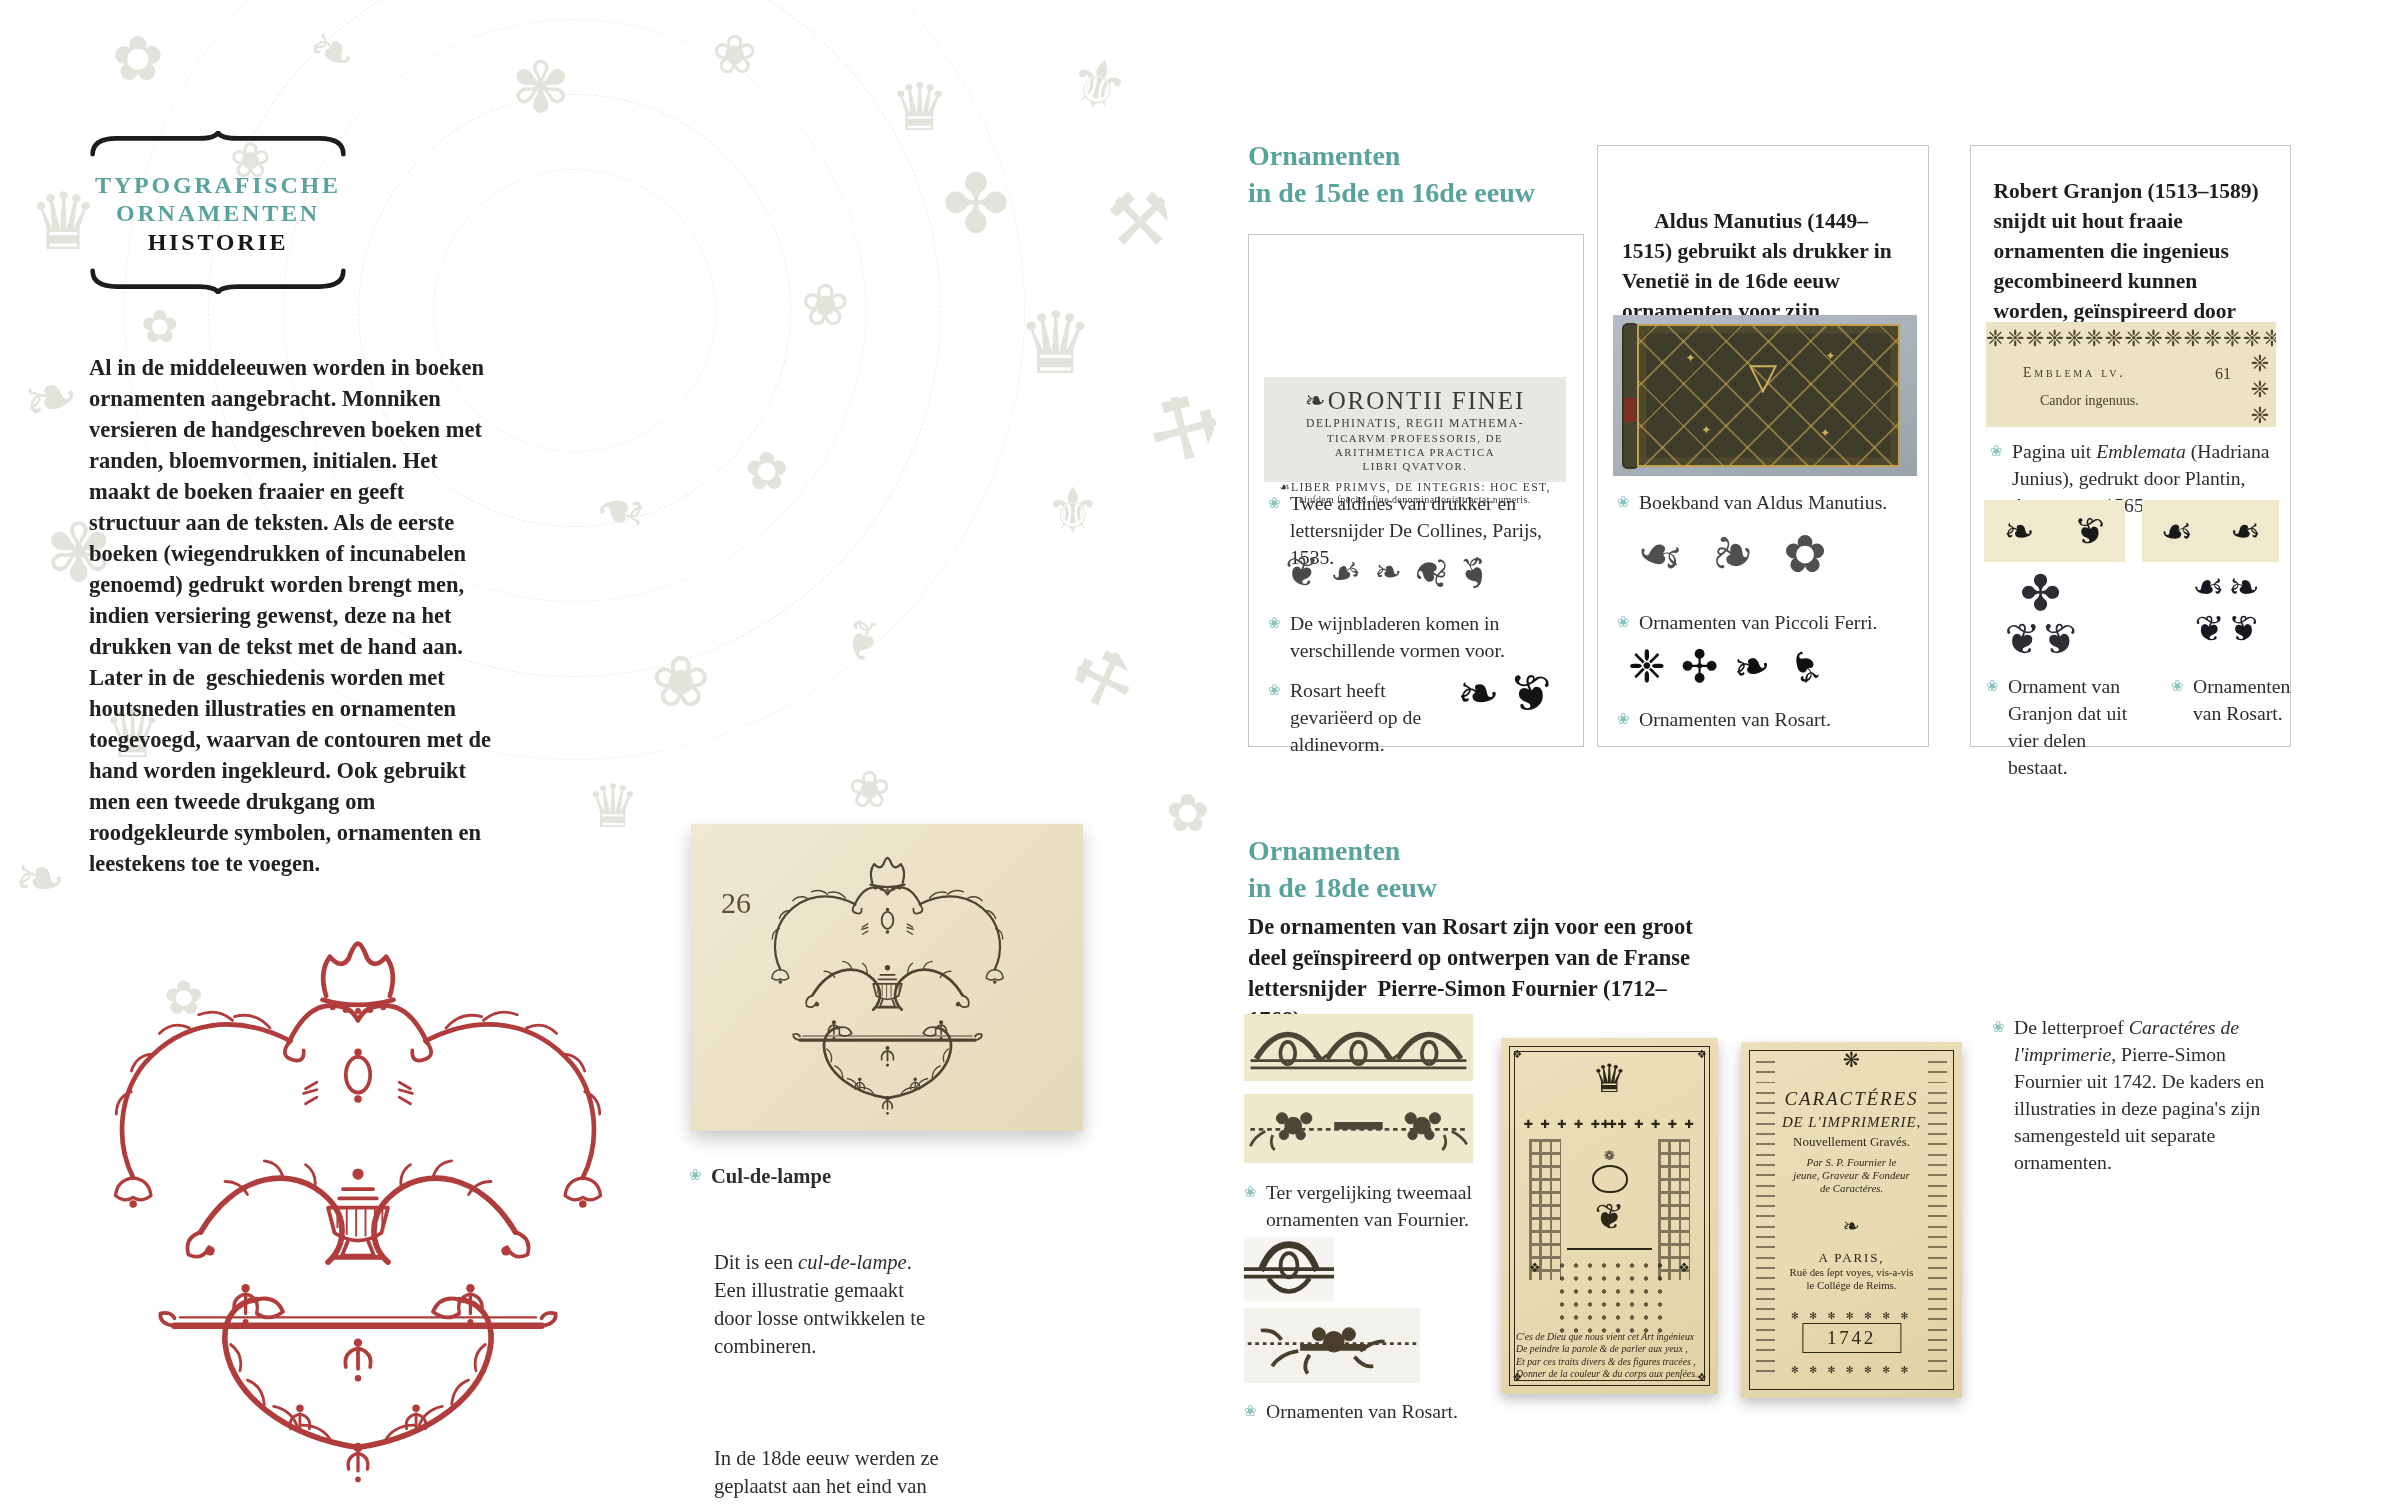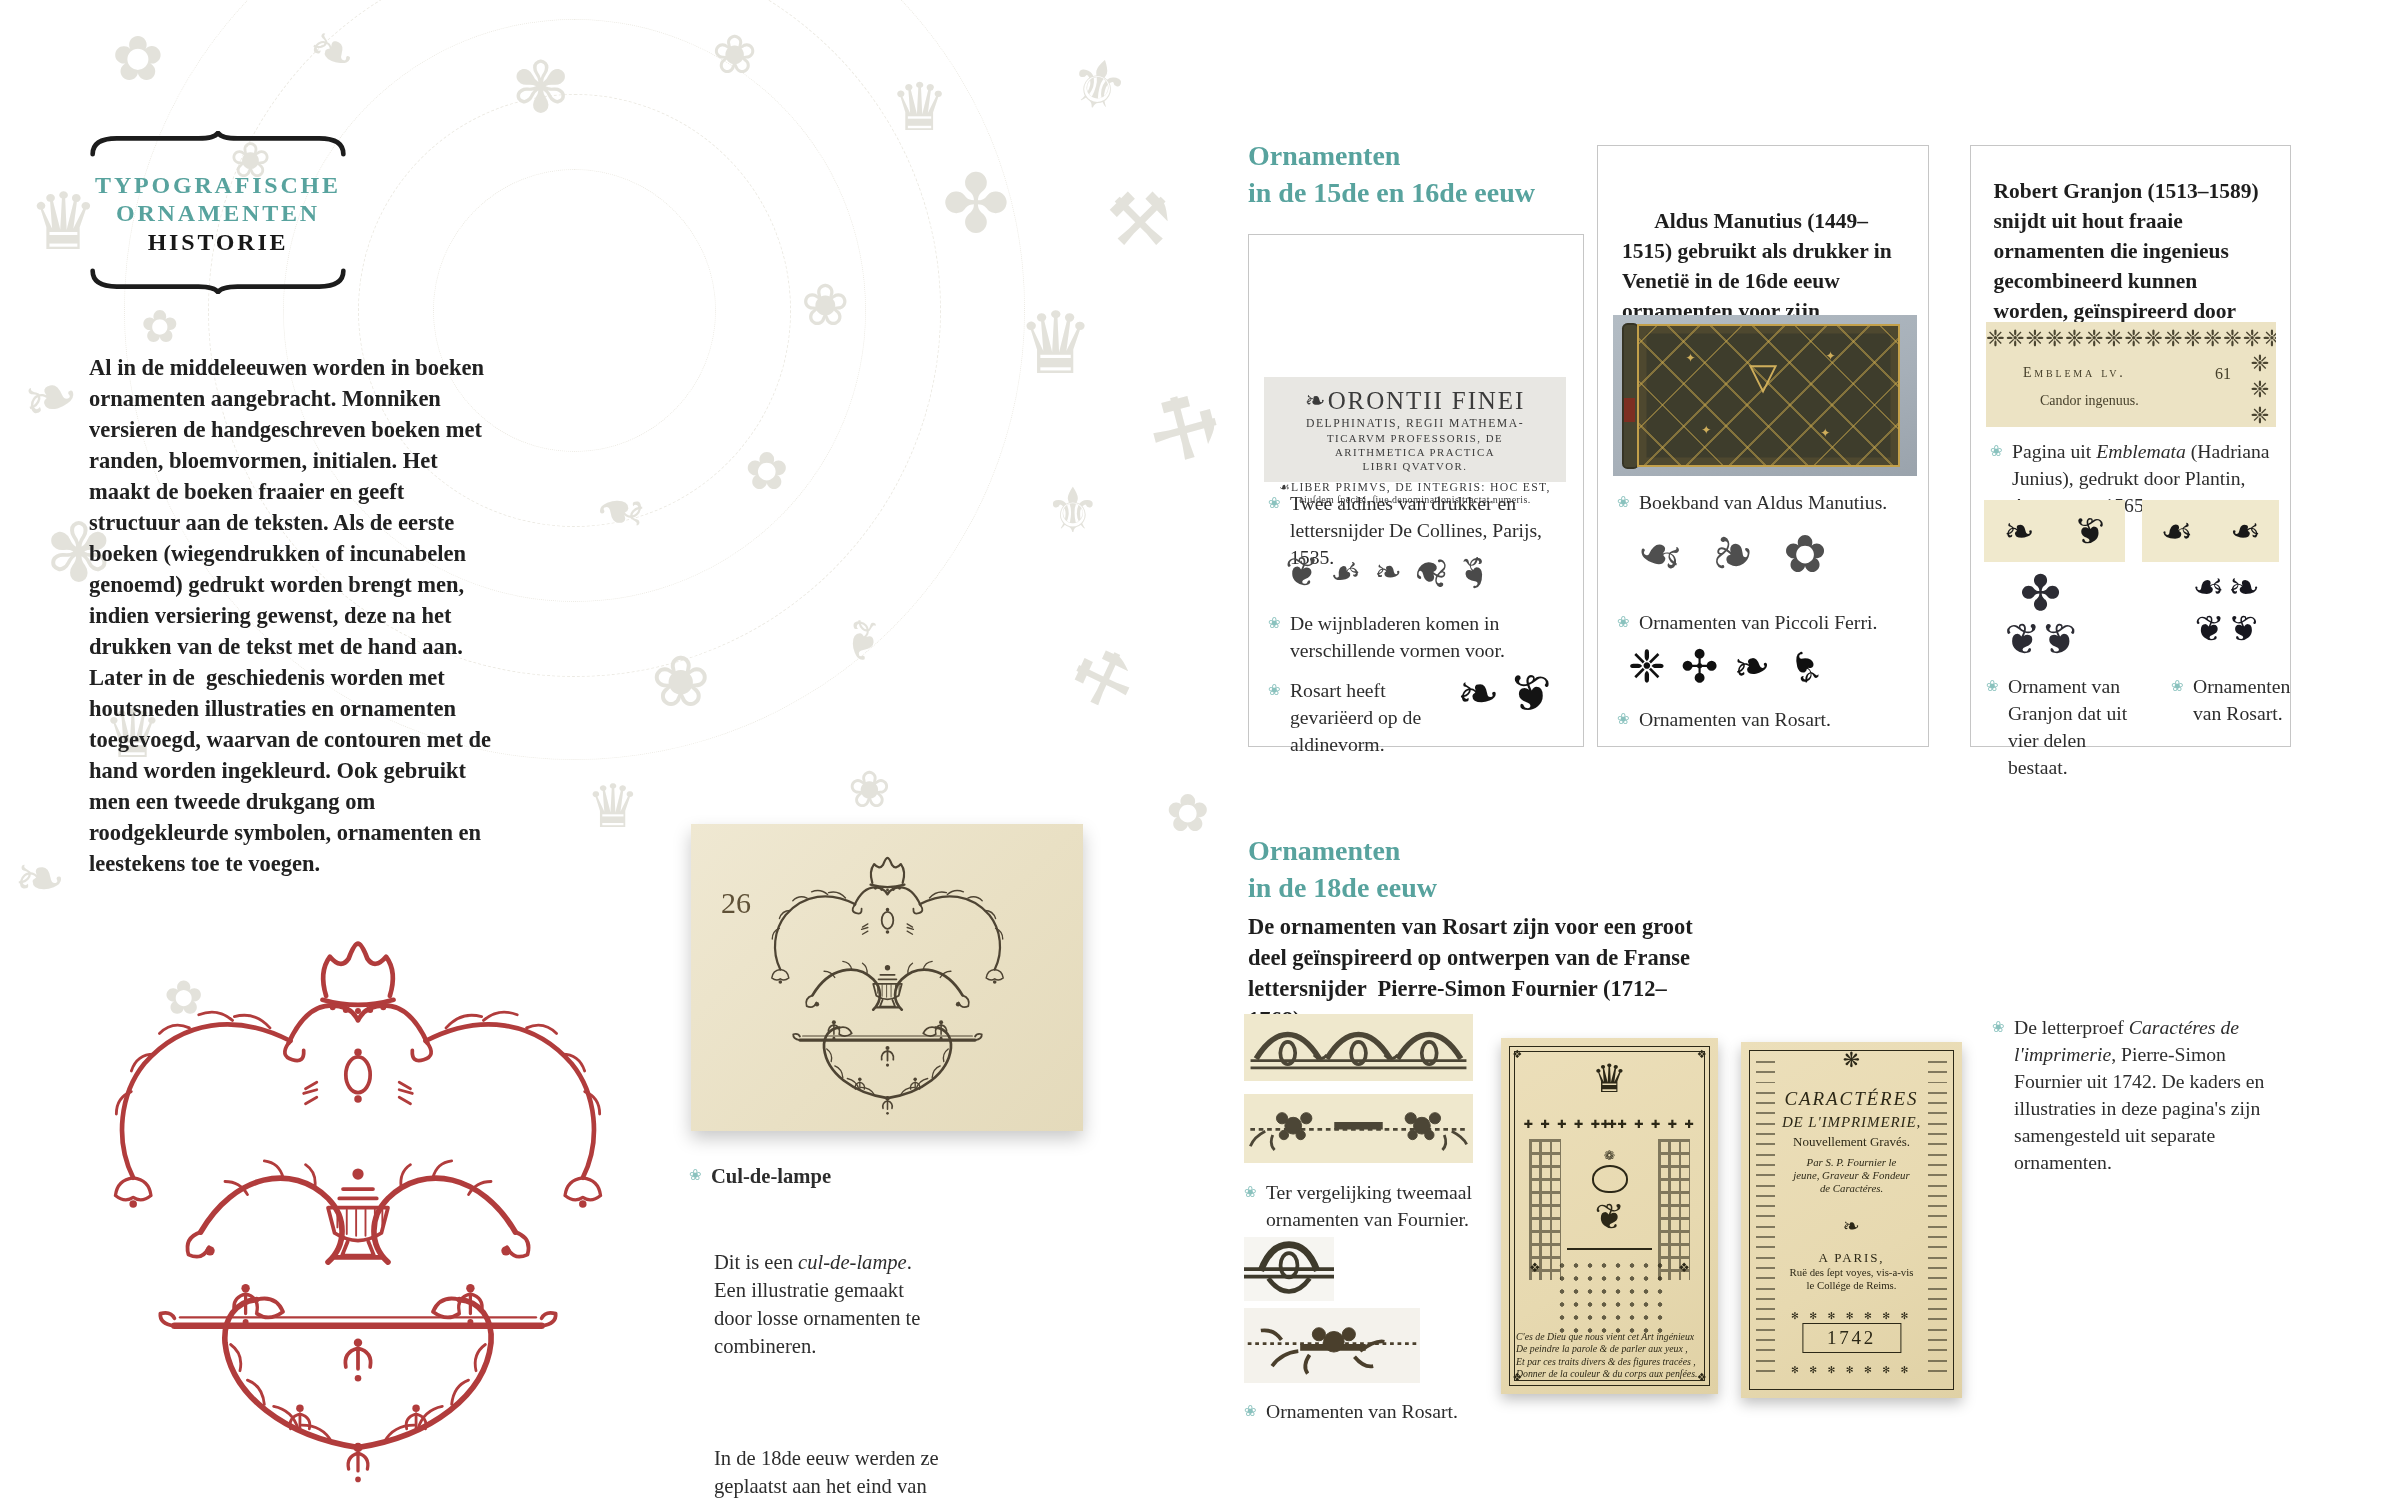--- a/index.html
+++ b/index.html
@@ -270,21 +270,21 @@
   <svg class="redorn" width="626" height="562" viewBox="0 0 660 600">
     <use href="#culsym"></use>
   </svg>
 
   <div class="cul-cap">
     <div class="cap">
       <span class="bullet">❀</span>
       <span class="cap-text cul-title">Cul-de-lampe</span>
     </div>
     <div class="cul-body">
-      <p><span>Dit is een </span><i>cul-de-lampe</i><span>. Een illustratie gemaakt door losse ornamenten te combineren.</span></p>
+      <p><span>Dit is een </span><i>cul-de-lampe</i><span>. Een illustratie gemaakt door losse ontwikkelen te combineren.</span></p>
       <p>In de 18de eeuw werden ze geplaatst aan het eind van een tekst of op een titelpagina.</p>
       
     </div>
   </div>
 
   <div class="teal-h" style="left:1248px;top:137px;">
     <div>Ornamenten</div>
     <div>in de 15de en 16de eeuw</div>
   </div>
 

